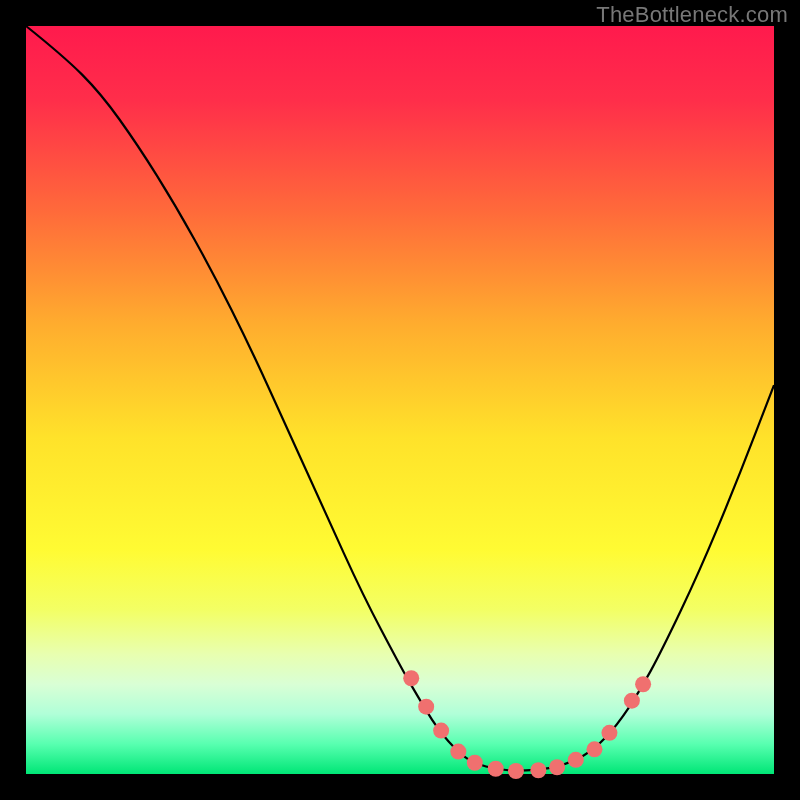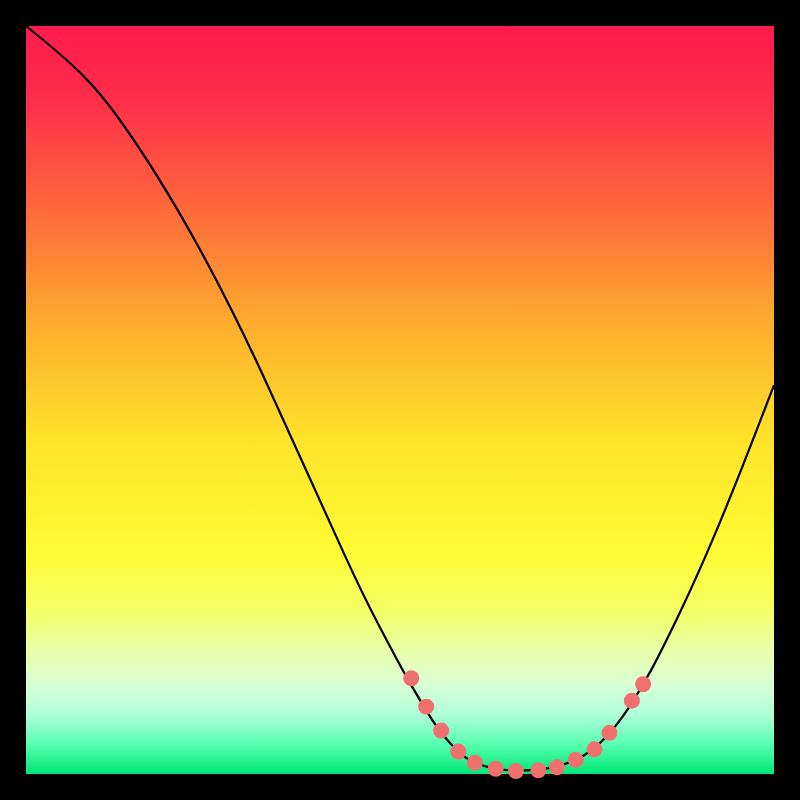--- a/index.html
+++ b/index.html
@@ -28,20 +28,21 @@
     z-index: 10;
   }
   svg {
     display: block;
   }
 </style>
 </head>
 <body>
 
 <div class="outer">
+  <div class="watermark">TheBottleneck.com</div>
   <svg id="chart-svg" width="800" height="800" viewBox="0 0 800 800">
     <defs>
       <linearGradient id="bg-grad" x1="0" y1="0" x2="0" y2="1">
           <stop offset="0%" stop-color="#ff1a4d"></stop>
           <stop offset="10%" stop-color="#ff2e4a"></stop>
           <stop offset="25%" stop-color="#ff6b3a"></stop>
           <stop offset="40%" stop-color="#ffad2e"></stop>
           <stop offset="55.00000000000001%" stop-color="#ffe22a"></stop>
           <stop offset="70%" stop-color="#fffb33"></stop>
           <stop offset="78%" stop-color="#f3ff64"></stop>

